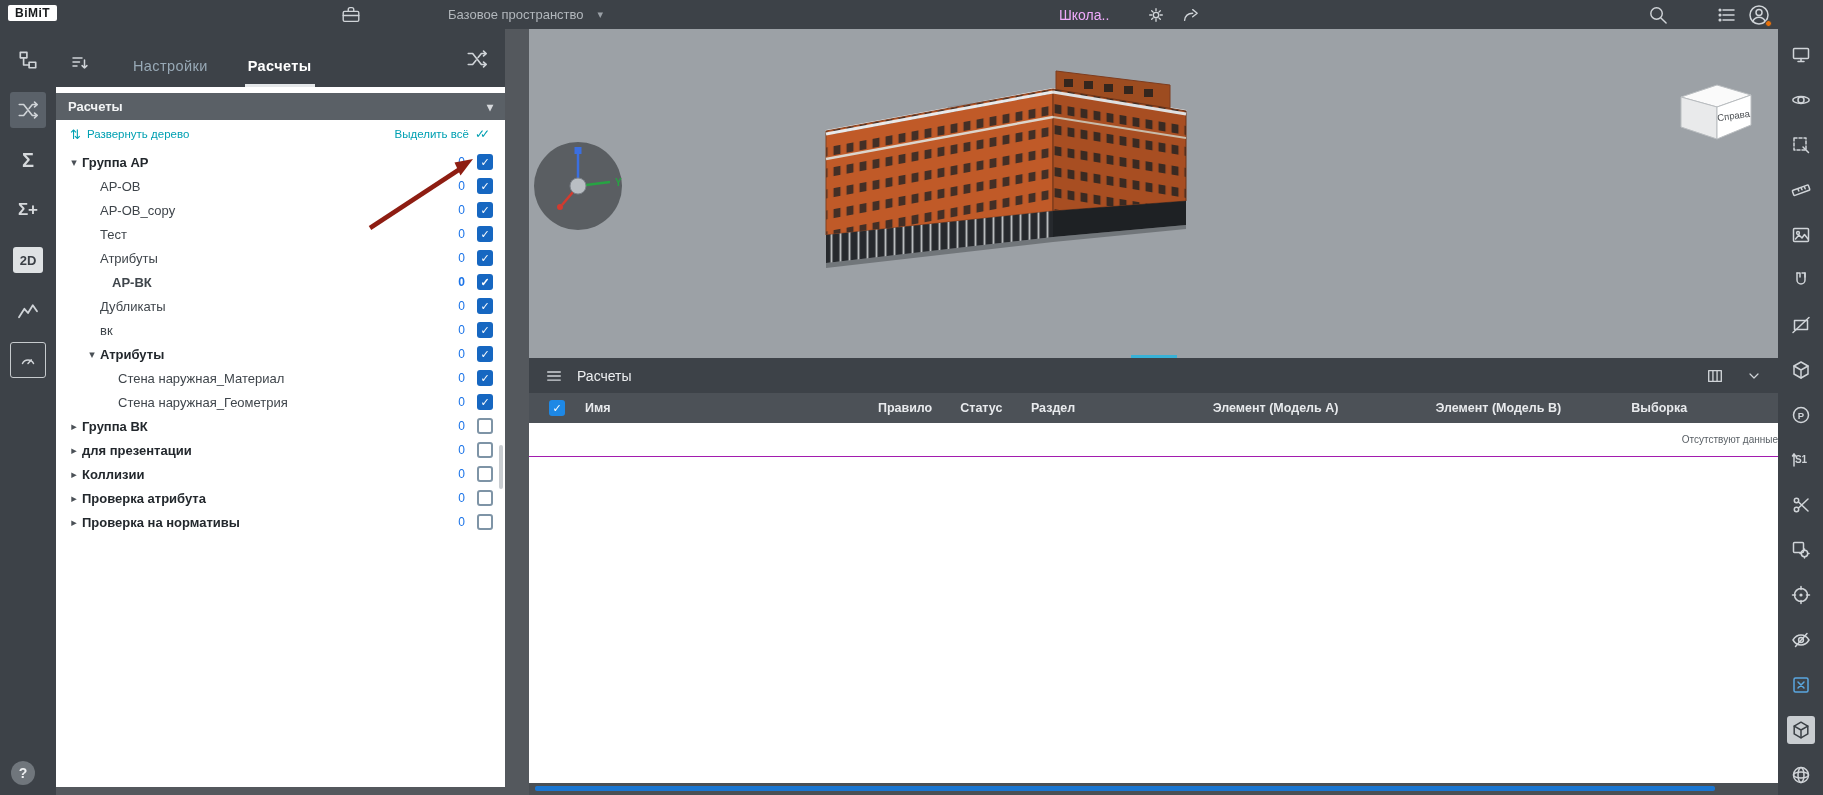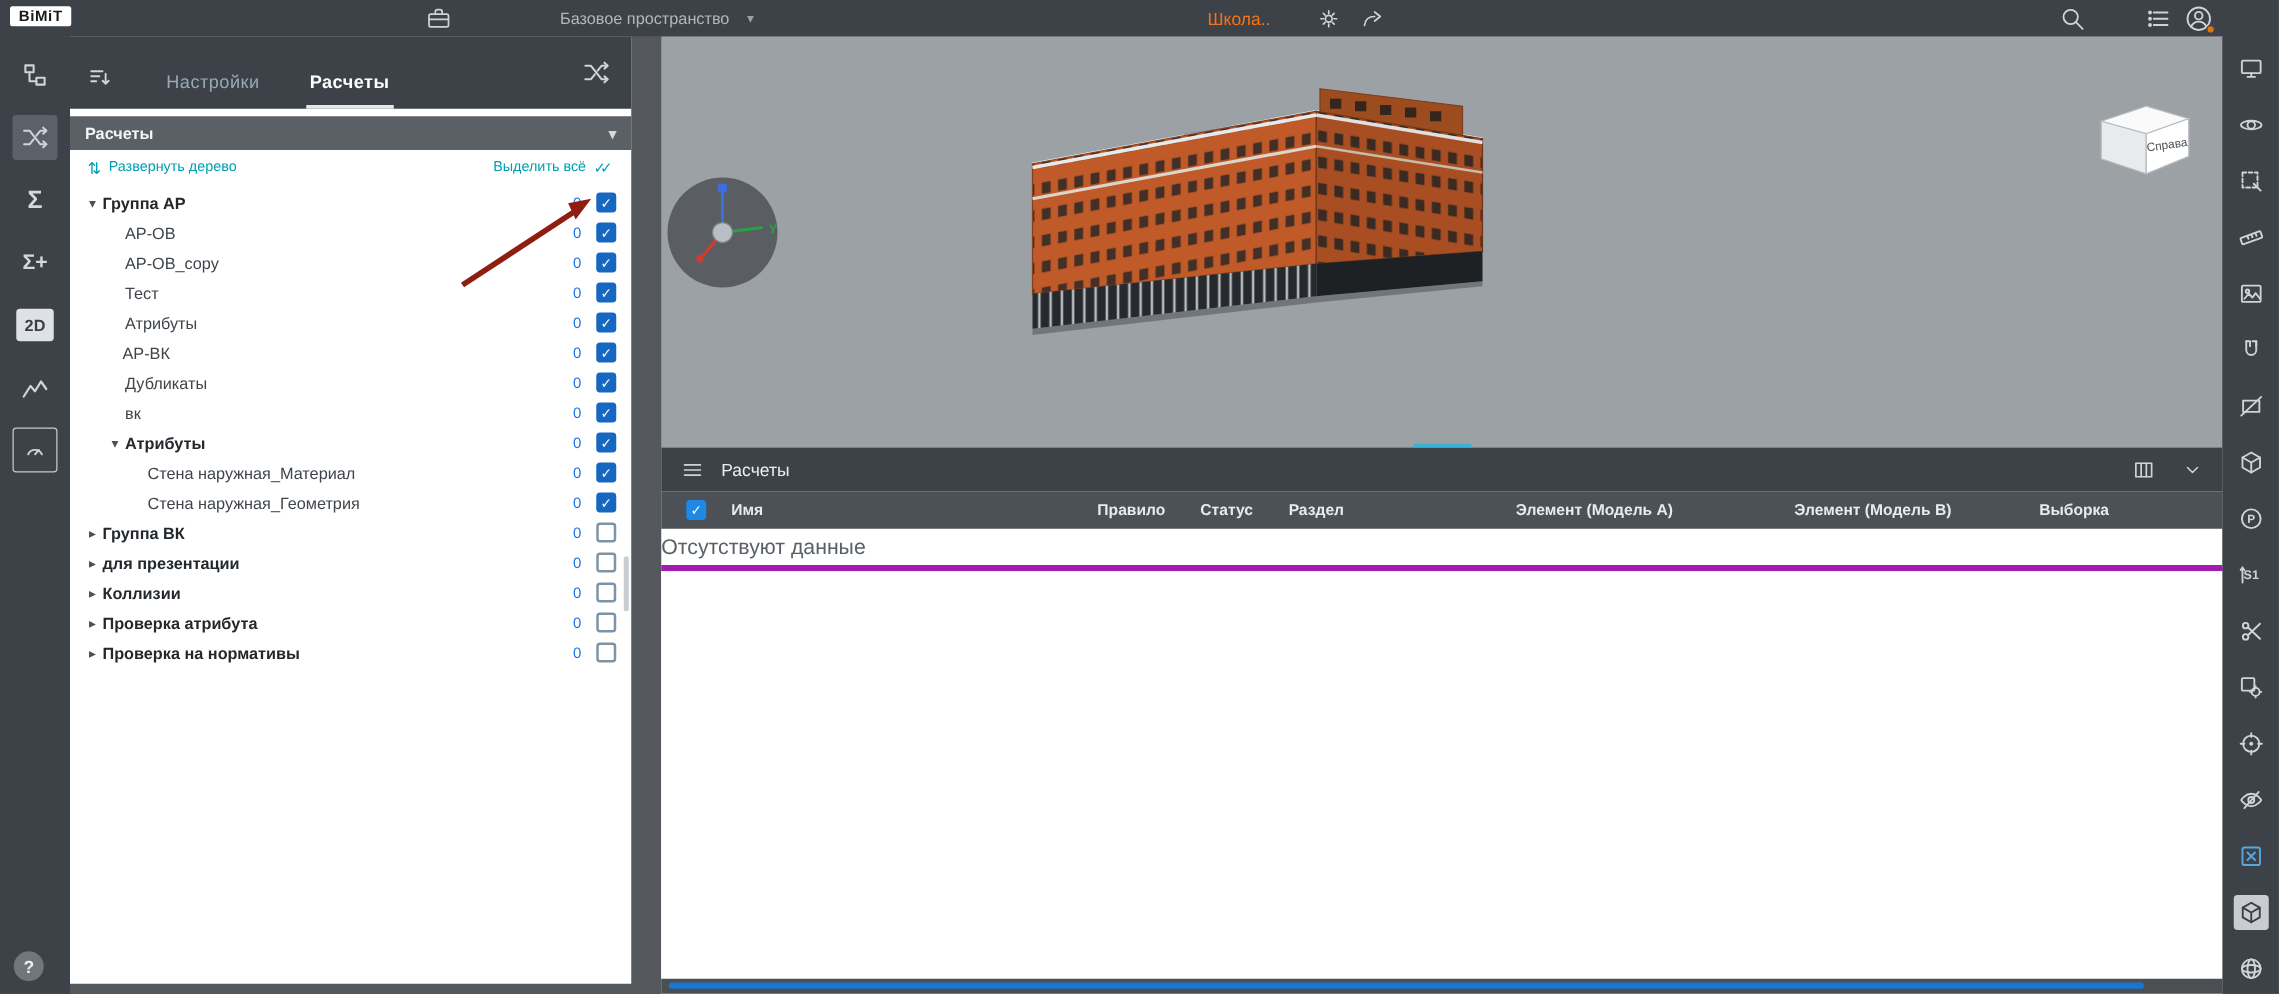--- a/index.html
+++ b/index.html
@@ -6,21 +6,21 @@
   html,body{width:1823px;height:795px;overflow:hidden}
   body{position:relative;background:#54585d;font-family:"Liberation Sans",sans-serif;-webkit-font-smoothing:antialiased}
 
   
   .topbar{position:absolute;left:0;top:0;width:1823px;height:29px;background:#3d4248;z-index:6}
   .logo{position:absolute;left:8px;top:5px;background:#fff;color:#17191b;font-weight:bold;font-size:12px;padding:1px 7px;border-radius:2px;letter-spacing:.5px}
   .tb-abs{position:absolute;top:0;height:29px;display:flex;align-items:center}
   .briefcase{left:340px}
   .workspace{left:448px;gap:14px;color:#b2b7bc;font-size:13px;cursor:pointer}
   .ws-caret{font-size:11px;color:#9aa0a6}
-  .project{left:966px;color:#f97316;font-size:14px}
+  .project{left:1059px;color:#f0abfc;font-size:14px}
   .project .gearwrap{margin-left:38px;display:flex;align-items:center}
   .project .sharewrap{margin-left:16px;display:flex;align-items:center}
   .tb-search{left:1647px}.tb-menu{left:1717px}.tb-account{left:1748px}
   .badge{position:absolute;right:-2px;bottom:2px;width:7px;height:7px;border-radius:50%;background:#e8710a;border:1px solid #3d4248}
 
   
   .ltb{position:absolute;left:0;top:29px;width:56px;height:766px;background:#3d4248;display:flex;flex-direction:column;align-items:center;padding-top:13px;gap:14px;z-index:5}
   .lt-slot{width:36px;height:36px;flex:0 0 36px;border-radius:3px;display:flex;align-items:center;justify-content:center;color:#d6d9dc;cursor:pointer}
   .lt-slot.active{background:#5a6169}
   .lt-slot.boxed{border:1.5px solid #c6cacd}
@@ -68,21 +68,21 @@
   .bpanel{position:absolute;left:529px;top:358px;width:1249px;height:437px;background:#fff;display:flex;flex-direction:column;z-index:3}
   .resize-handle{position:absolute;top:-3px;left:50%;transform:translateX(-50%);width:46px;height:3px;background:#38b1d6;cursor:ns-resize;z-index:2}
   .bp-head{height:35px;flex:0 0 35px;background:#3d4248;display:flex;align-items:center;padding:0 16px;color:#eceef0}
   .bp-title{margin-left:14px;font-size:14px}
   .bp-right{margin-left:auto;display:flex;gap:22px;align-items:center}
   .bp-right span{cursor:pointer;display:flex;align-items:center}
   .bp-thead{height:30px;flex:0 0 30px;background:#4c5157;display:flex;align-items:center}
   .th-cb{width:56px;flex:0 0 56px;display:flex;justify-content:center}
   .cols{flex:1;display:flex;align-items:center;height:100%}
   .th{font-size:12.5px;font-weight:bold;color:#e8eaed;padding-right:25px;cursor:pointer;white-space:nowrap;overflow:hidden}
-  .bp-empty{height:34px;flex:0 0 34px;display:flex;align-items:center;justify-content:flex-start;border-bottom:5px solid #a21caf;color:#5a6066;font-size:17px}
+  .bp-empty{height:34px;flex:0 0 34px;display:flex;align-items:center;justify-content:flex-end;border-bottom:1px solid #a21caf;color:#5a6066;font-size:10px}
   .bp-body{flex:1;background:#fff}
   .bp-hscroll{flex:0 0 12px;background:#4a4f54;position:relative}
   .hthumb{position:absolute;left:6px;top:3px;height:5px;width:1180px;background:#1976d2;border-radius:2px;cursor:pointer}
 
   
   .rtb{position:absolute;right:0;top:29px;width:45px;height:766px;background:#3d4248;display:flex;flex-direction:column;align-items:center;padding-top:12px;gap:17px;overflow:hidden;z-index:5}
   .rt-slot{width:28px;height:28px;flex:0 0 28px;display:flex;align-items:center;justify-content:center;border-radius:3px;cursor:pointer}
   .rt-slot.active{background:#c9cdd1}
   .ic{fill:none;stroke:#d0d4d8;stroke-width:1.5;stroke-linecap:round;stroke-linejoin:round}
   .rt-slot.active .ic{stroke:#3a3f45}
@@ -242,21 +242,21 @@
         <span class="t-label">Тест</span>
         <span class="t-count">0</span>
         <span class="cb on">✓</span>
       </div>
       <div class="tree-row" style="padding-left: 28px;">
         <span class="caret empty"></span>
         <span class="t-label">Атрибуты</span>
         <span class="t-count">0</span>
         <span class="cb on">✓</span>
       </div>
-      <div class="tree-row" style="padding-left: 26px;">
+      <div class="tree-row" style="padding-left: 40px; font-weight: bold;">
         <span class="caret empty"></span>
         <span class="t-label">АР-ВК</span>
         <span class="t-count">0</span>
         <span class="cb on">✓</span>
       </div>
       <div class="tree-row" style="padding-left: 28px;">
         <span class="caret empty"></span>
         <span class="t-label">Дубликаты</span>
         <span class="t-count">0</span>
         <span class="cb on">✓</span>

